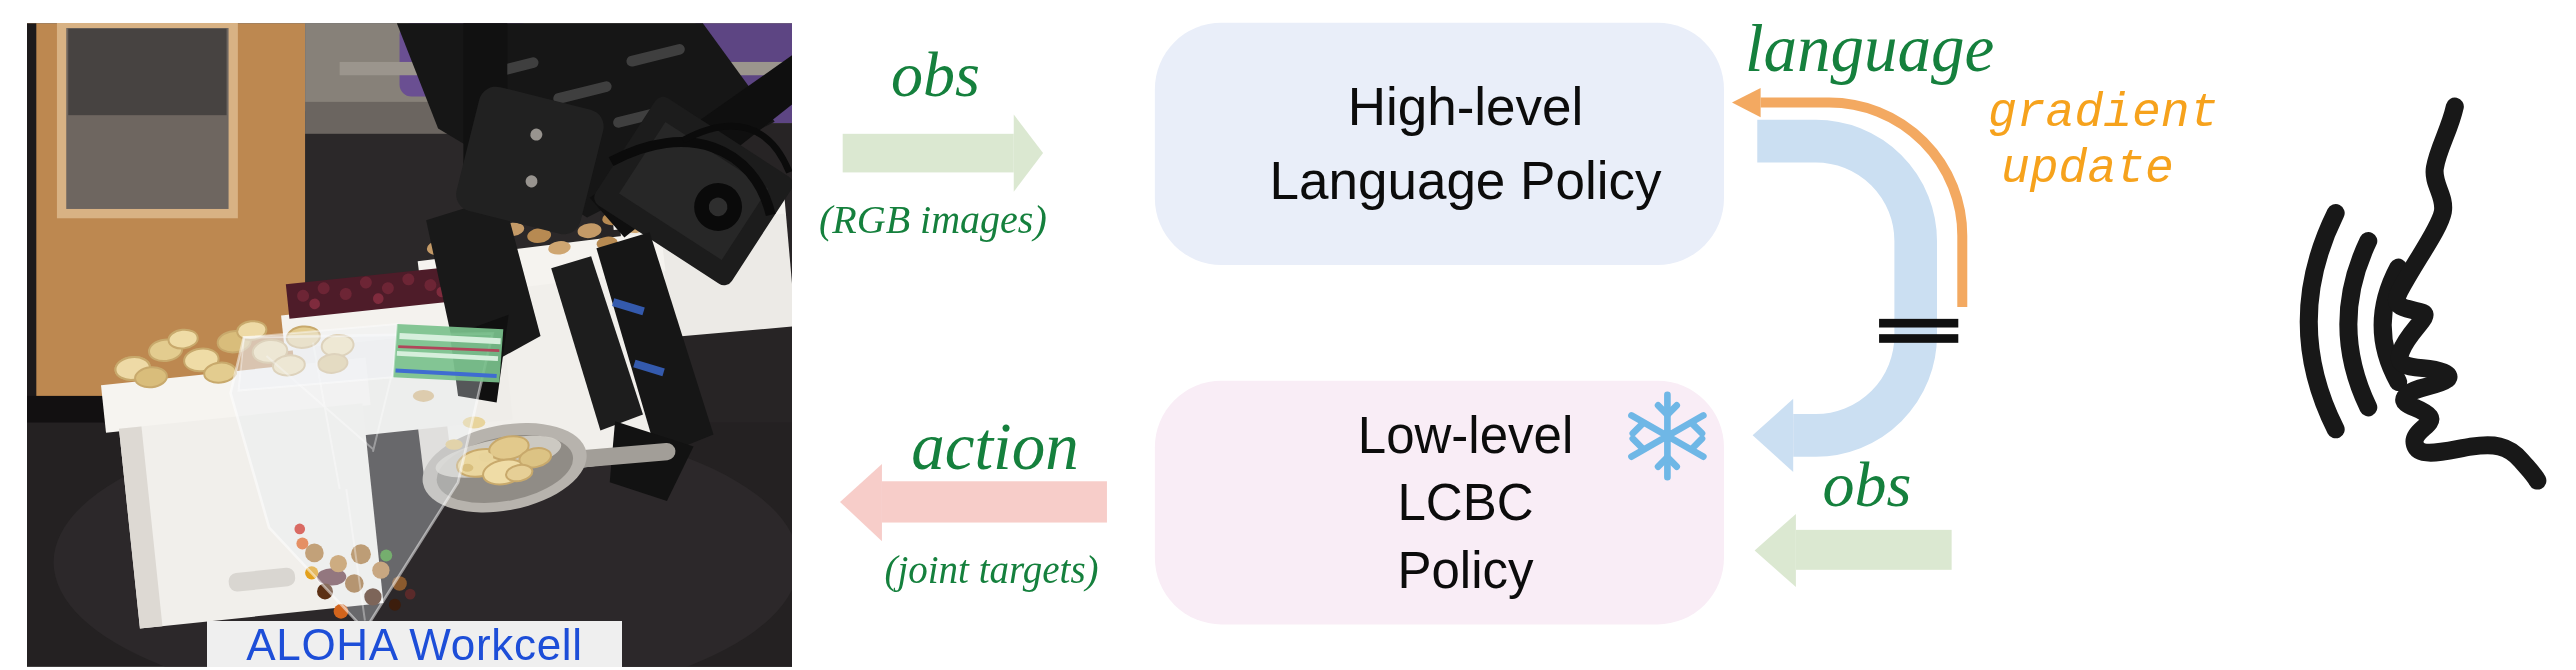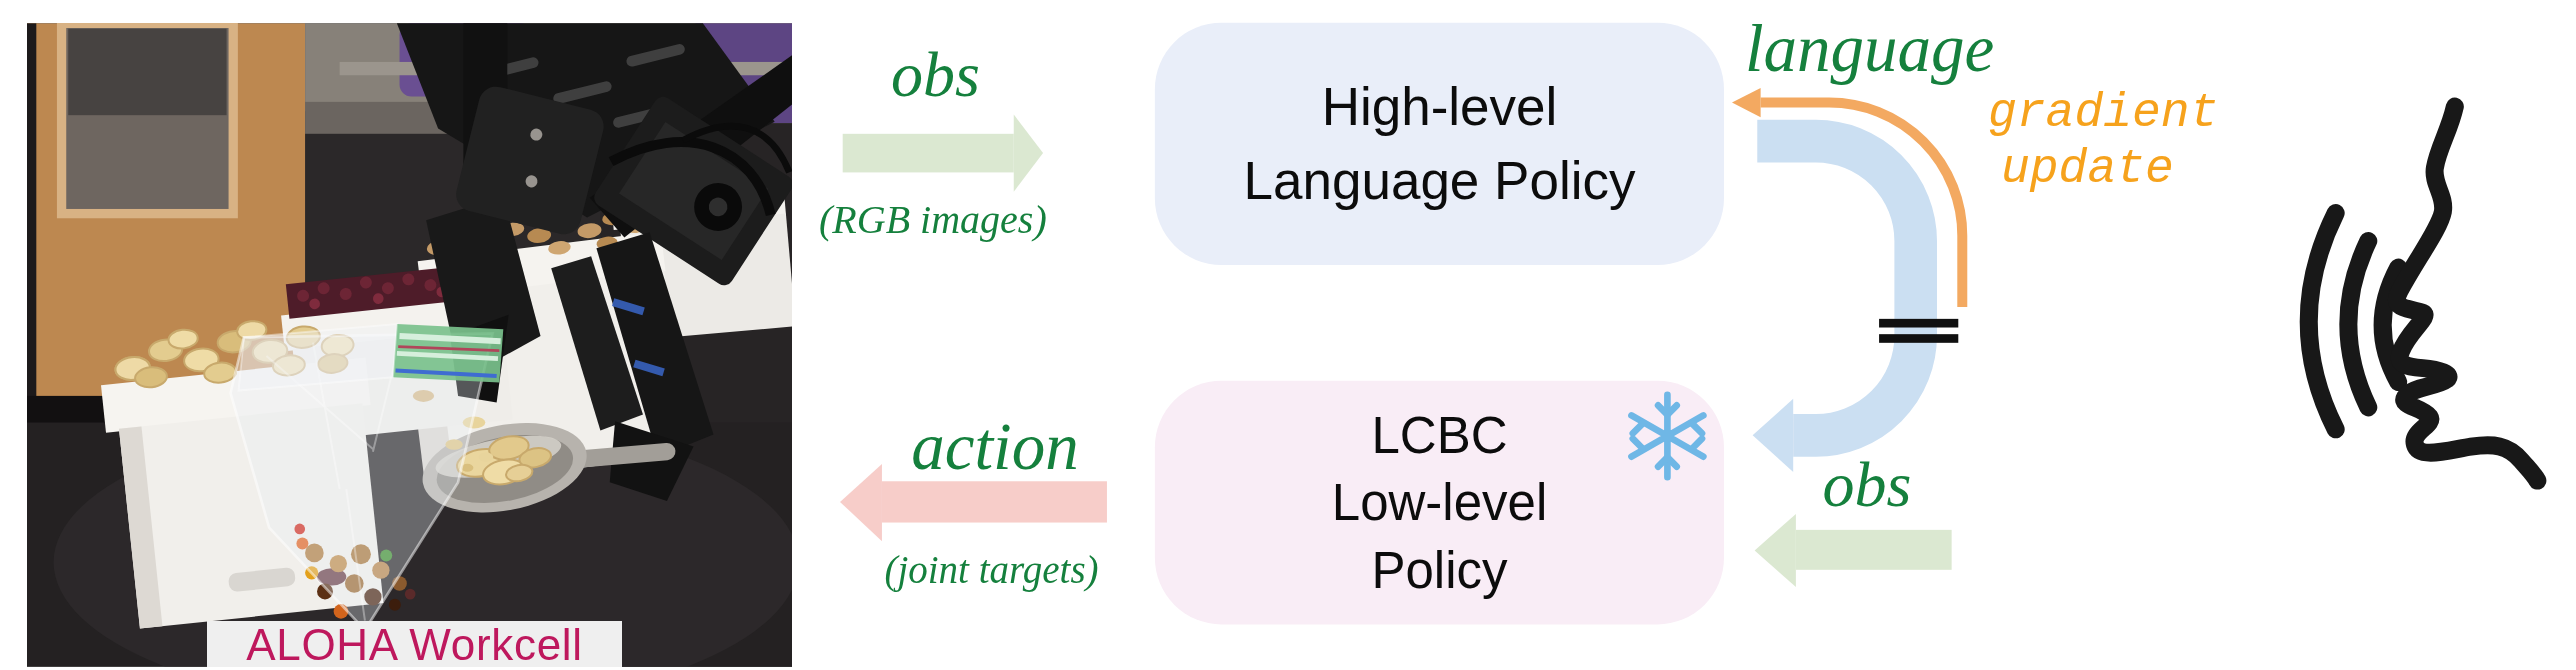--- a/index.html
+++ b/index.html
@@ -4,28 +4,28 @@
 <style>
   html,body{margin:0;padding:0;background:#ffffff;}
   .stage{position:relative;width:2576px;height:671px;background:#ffffff;overflow:hidden;
          font-family:"Liberation Sans",sans-serif;}
   .abs{position:absolute;}
   svg{display:block;}
   
   .photo{position:absolute;left:27px;top:23px;width:765px;height:644px;overflow:hidden;}
   .photo-label{position:absolute;left:180px;top:598px;width:415px;height:47px;
       background:#efefef;display:flex;align-items:center;justify-content:center;
-      font-size:44px;color:#be185d;letter-spacing:0.7px;}
+      font-size:44px;color:#1d4ed8;letter-spacing:0.7px;}
   
   .ser{position:absolute;font-family:"Liberation Serif",serif;font-style:italic;color:#15803d;
        white-space:nowrap;line-height:1;}
   .ctr{text-align:center;}
   .orange{color:#f6a21c;font-family:Liberation Mono, monospace;}
   .boxtxt{position:absolute;display:flex;flex-direction:column;align-items:center;
-      justify-content:center;color:#0c0c0c;text-align:center;}
+      justify-content:center;color:#0c0c0c;text-align:center;margin-left:26px;}
   .hl{left:1155px;top:22.6px;width:569px;height:242px;font-size:53px;line-height:1.38;}
   .ll{left:1155px;top:381px;width:569px;height:244px;font-size:51px;line-height:1.32;}
 </style>
 </head>
 <body>
 
 <div class="stage">
 
   <div class="photo">
     <svg viewBox="0 0 1150 967" width="765" height="644">
@@ -300,19 +300,19 @@
   <div class="ser orange abs" style="left:2001px;top:145px;font-size:48px;">update</div>
 
 
   <div class="ser ctr abs" style="left:1797px;top:453px;width:140px;font-size:64px;">obs</div>
 
   <div class="boxtxt hl">
     <div>High-level</div>
     <div>Language Policy</div>
   </div>
   <div class="boxtxt ll">
+    <div>Low-level</div>
     <div>LCBC</div>
-    <div>Low-level</div>
     <div>Policy</div>
   </div>
 
 </div>
 
 
 </body></html>

